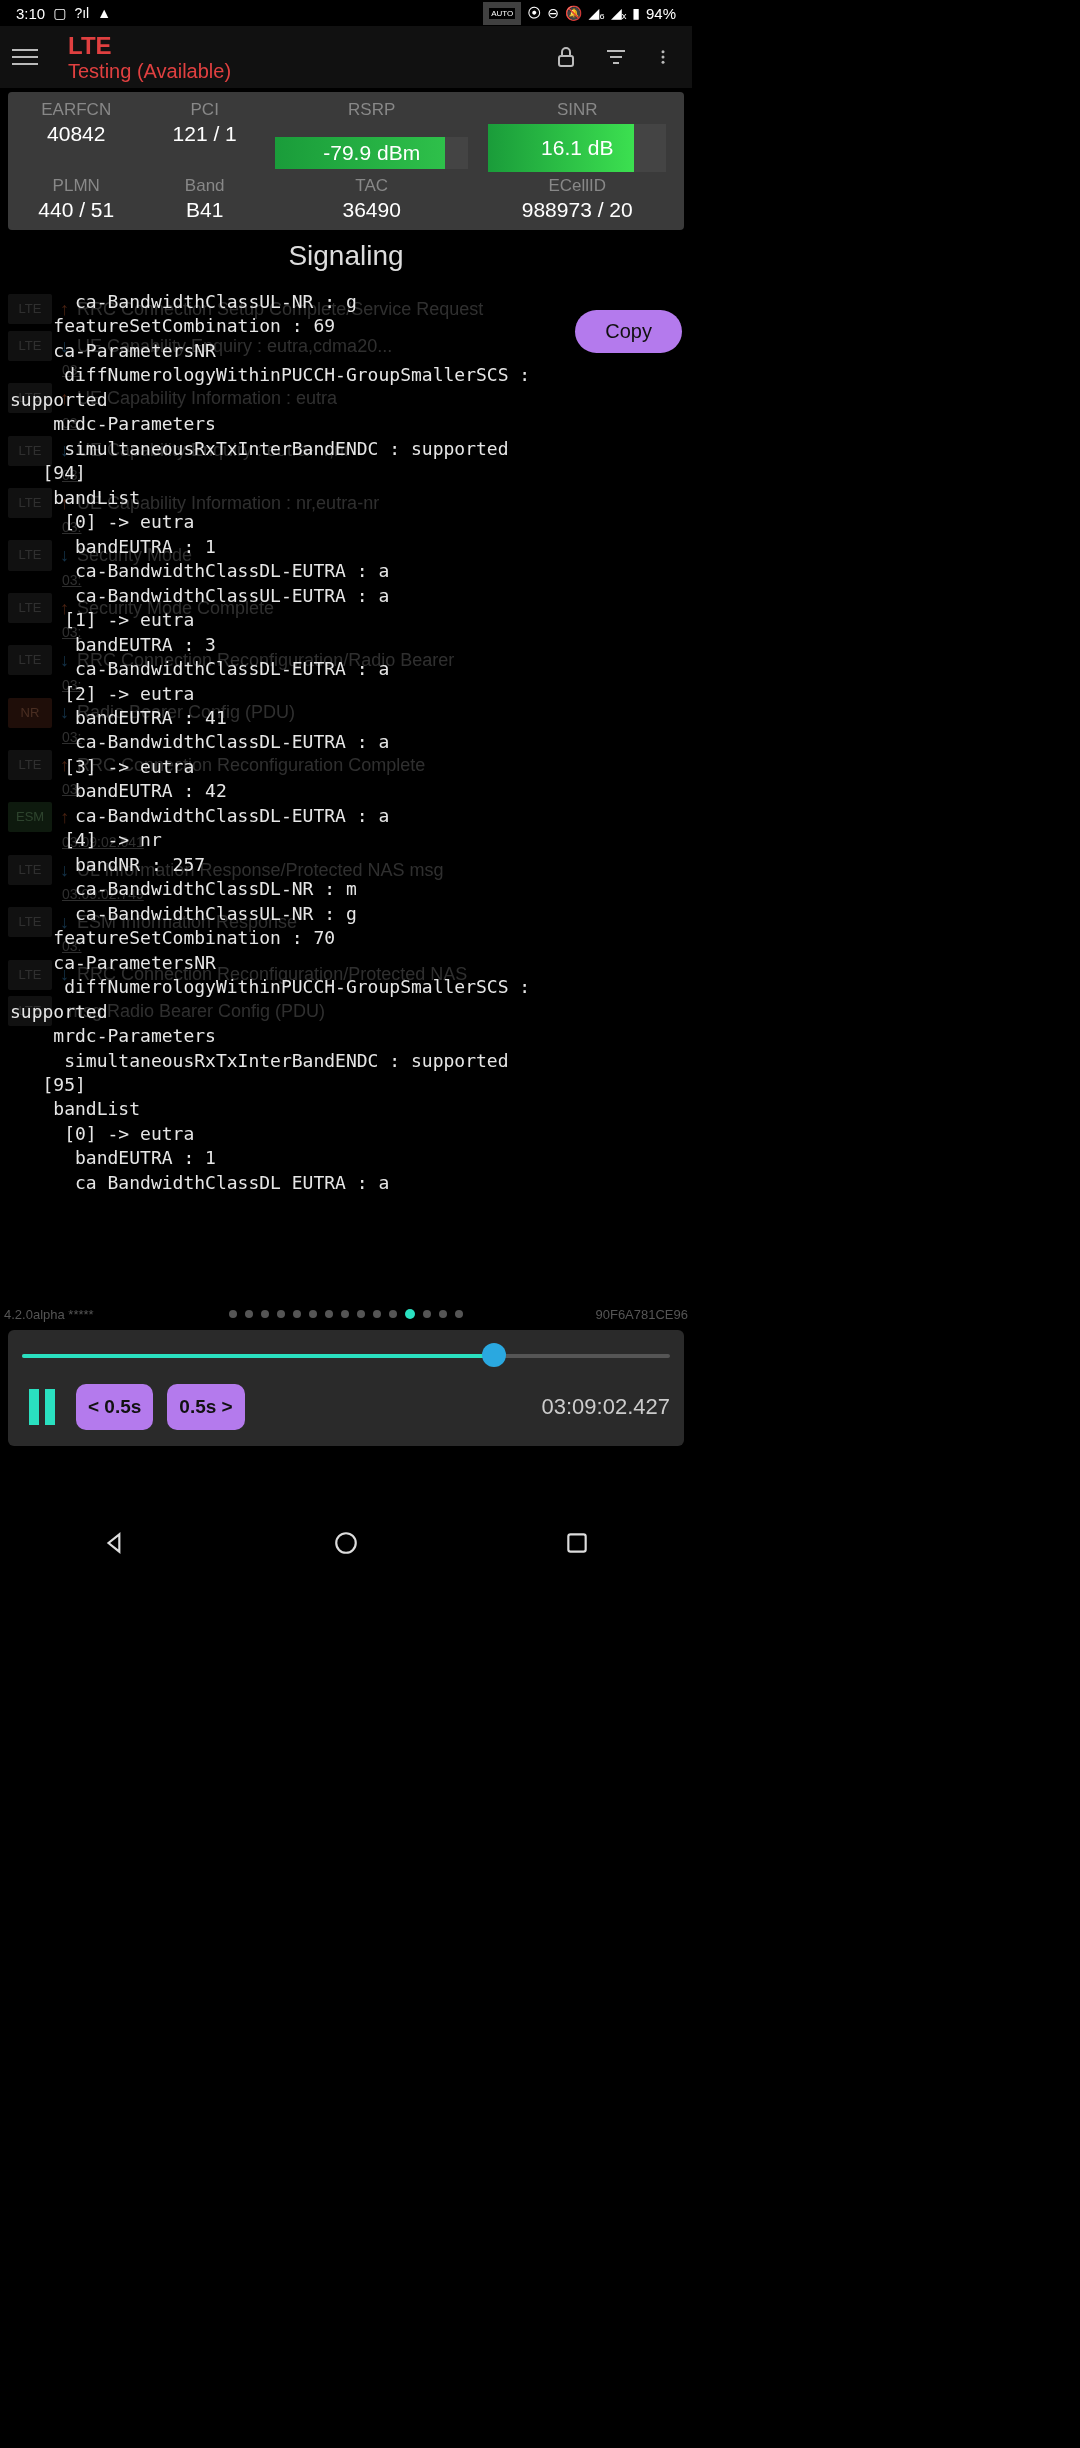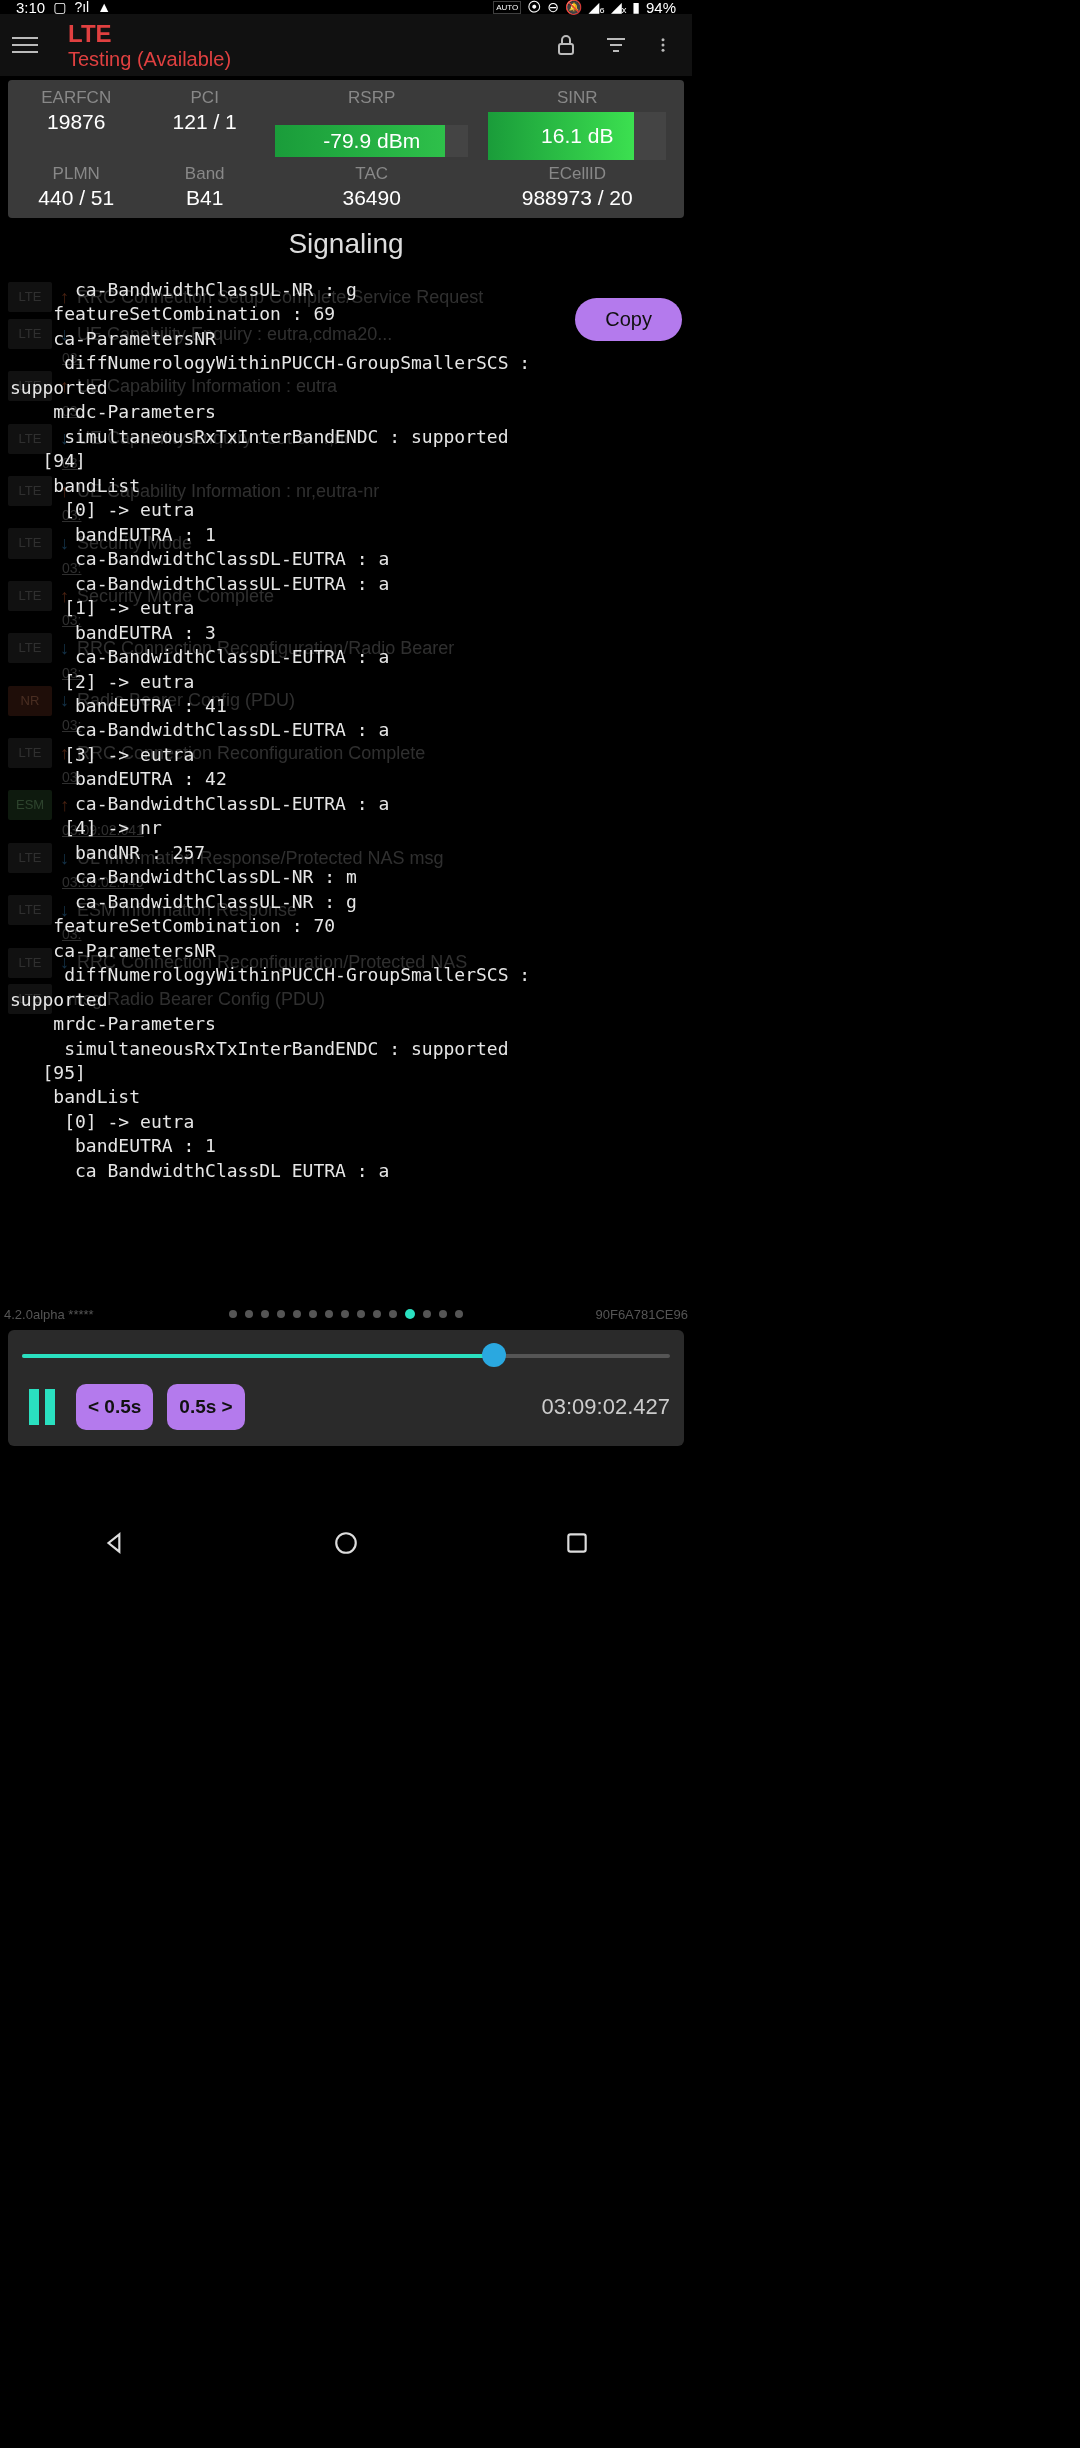--- a/index.html
+++ b/index.html
@@ -6,21 +6,21 @@
   body {
     width: 692px;
     height: 1569px;
     background: #000;
     color: #e0e0e0;
     font-family: -apple-system, BlinkMacSystemFont, sans-serif;
     overflow: hidden;
     position: relative;
   }
   .status-bar {
-    height: 14px;
+    height: 26px;
     display: flex;
     justify-content: space-between;
     align-items: center;
     padding: 0 16px;
     font-size: 15px;
     font-weight: 500;
     color: #fff;
   }
   .status-left { display: flex; align-items: center; gap: 8px; }
   .status-right { display: flex; align-items: center; gap: 6px; }
@@ -131,21 +131,21 @@
 <body>
 
 <div class="status-bar">
   <div class="status-left">
     <span>3:10</span>
     <span class="status-icon">▢</span>
     <span class="status-icon">?ıl</span>
     <span class="status-icon">▲</span>
   </div>
   <div class="status-right">
-    <span class="status-icon" style="border:1px solid #404040;font-size:8px;padding:1px 2px;margin-left:28px;">AUTO</span>
+    <span class="status-icon" style="border:6px solid #404040;font-size:8px;padding:1px 2px;margin-left:28px;">AUTO</span>
     <span class="status-icon">⦿</span>
     <span class="status-icon">⊖</span>
     <span class="status-icon">🔕</span>
     <span class="status-icon">◢₆</span>
     <span class="status-icon">◢ₓ</span>
     <span class="status-icon">▮</span>
     <span>94%</span>
   </div>
 </div>
 
@@ -174,21 +174,21 @@
         <circle cx="12" cy="12" r="2"></circle>
         <circle cx="12" cy="19" r="2"></circle>
       </svg>
   </div>
 </div>
 
 <div class="metrics-panel">
   <div class="metrics-row" id="metrics-row1">
       <div class="metric-cell">
         <div class="metric-label">EARFCN</div>
-        <div class="metric-value">19876</div>
+        <div class="metric-value">40842</div>
       </div>
       <div class="metric-cell">
         <div class="metric-label">PCI</div>
         <div class="metric-value">121 / 1</div>
       </div>
       <div class="metric-cell wide">
         <div class="metric-label">RSRP</div>
         <div class="metric-value bar">-79.9 dBm</div>
       </div>
       <div class="metric-cell wide">

